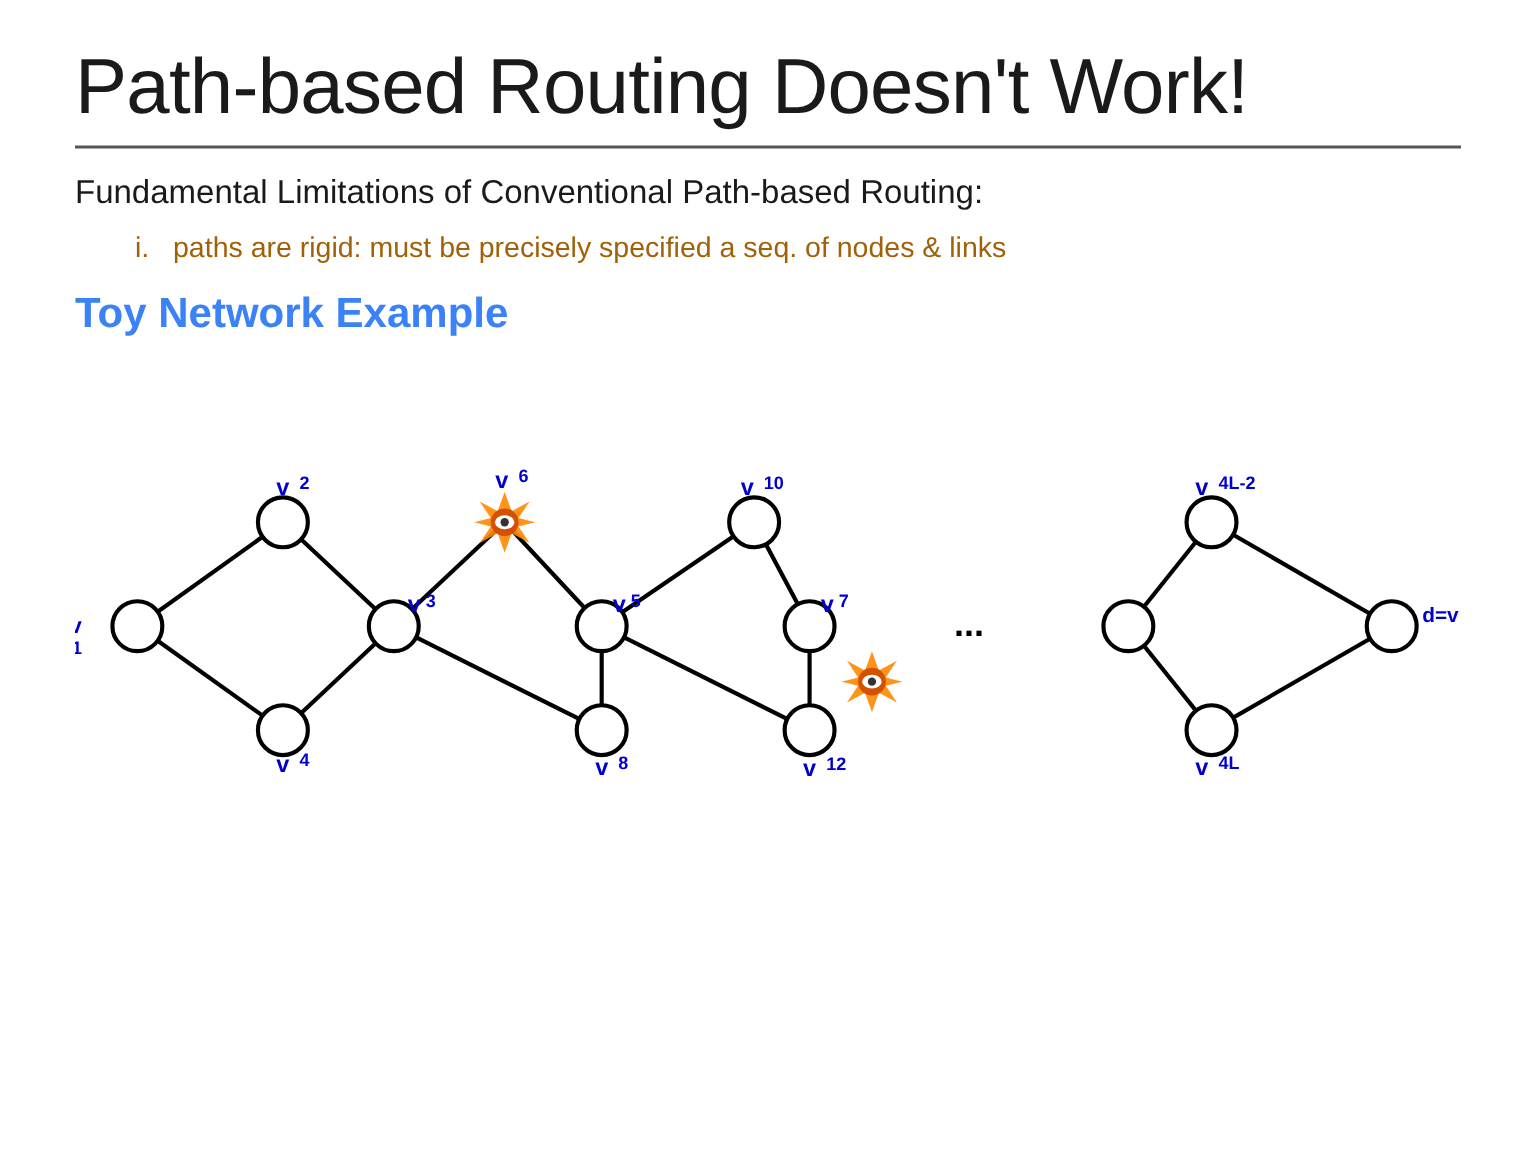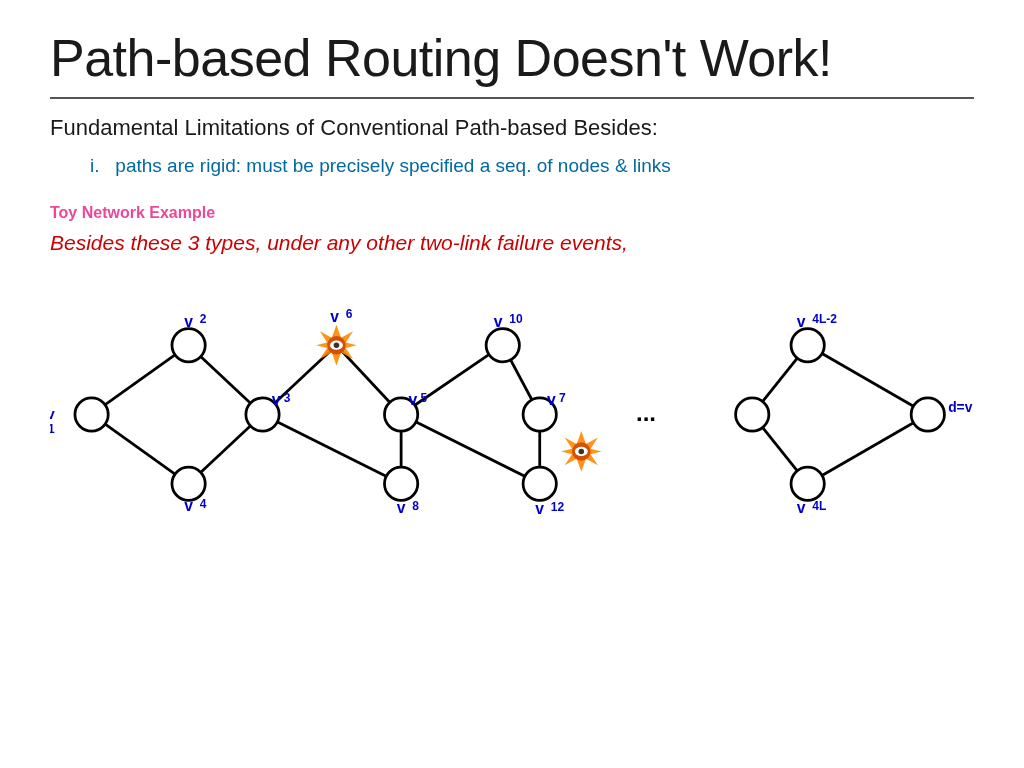--- a/index.html
+++ b/index.html
@@ -31,30 +31,30 @@
     }
     .subtitle {
       font-size: 22px;
       color: #1a1a1a;
       font-weight: 400;
       margin-bottom: 10px;
       line-height: 1.35;
     }
     .list-item {
       font-size: 19px;
-      color: #0369a1;
+      color: #a16207;
       margin-left: 40px;
       margin-bottom: 4px;
       line-height: 1.4;
     }
     .toy-network-label {
-      font-size: 16px;
+      font-size: 28px;
       font-weight: 700;
-      color: #ec4899;
-      margin-top: 25px;
+      color: #3b82f6;
+      margin-top: 14px;
       margin-bottom: 6px;
     }
     .highlight-text {
       font-size: 21px;
       color: #cc0000;
       font-style: italic;
       line-height: 1.4;
       margin-bottom: 8px;
     }
     .highlight-text .math {
@@ -72,27 +72,27 @@
       width: 100%;
       height: 100%;
     }
   </style>
 </head>
 <body>
 
 <div class="slide">
   <h1 class="title">Path-based Routing Doesn't Work!</h1>
   <hr class="divider">
-  <p class="subtitle">Fundamental Limitations of Conventional Path-based Besides:</p>
+  <p class="subtitle">Fundamental Limitations of Conventional Path-based Routing:</p>
   <div class="list-item">
     <span>i.&nbsp;&nbsp;&nbsp;</span><span>paths are rigid: must be precisely specified a seq. of nodes &amp; links</span>
   </div>
   <p class="toy-network-label">Toy Network Example</p>
   <div class="highlight-text">
-    <span>Besides these 3 types, under any other two-link failure events,</span><br>
+    <br>
   </div>
 
   <div class="network-diagram">
     <svg class="network-svg" viewBox="0 0 1000 270">
 
       <line x1="45" y1="155" x2="150" y2="80" stroke="black" stroke-width="3"></line>
       <line x1="45" y1="155" x2="150" y2="230" stroke="black" stroke-width="3"></line>
       <line x1="150" y1="80" x2="230" y2="155" stroke="black" stroke-width="3"></line>
       <line x1="150" y1="230" x2="230" y2="155" stroke="black" stroke-width="3"></line>
 

